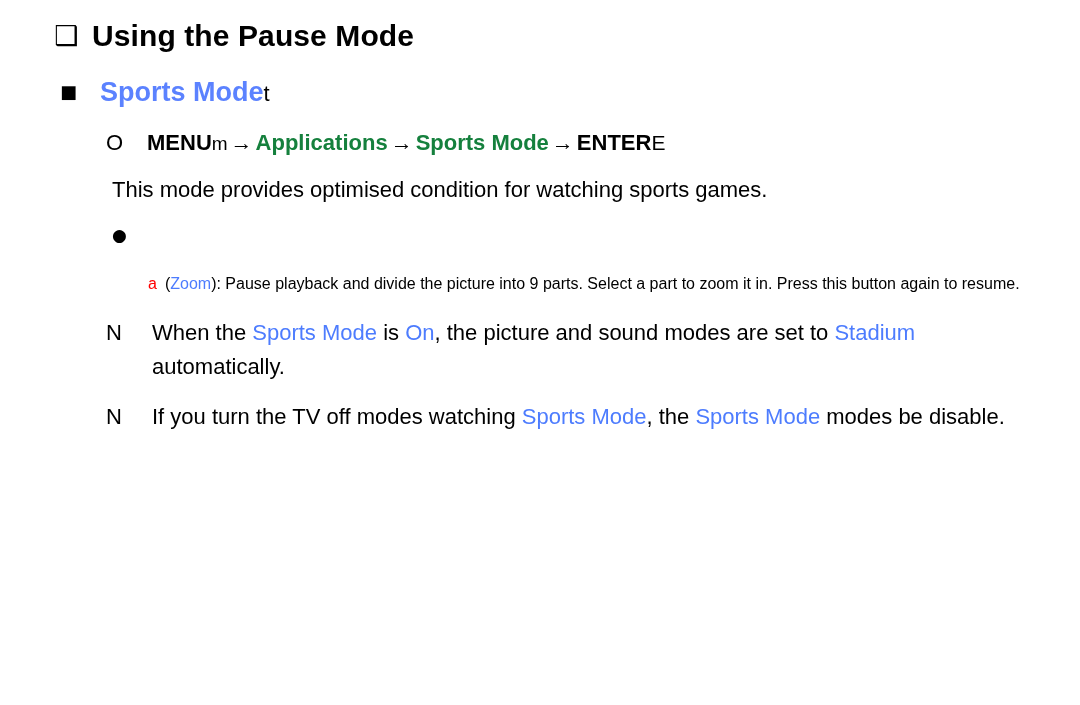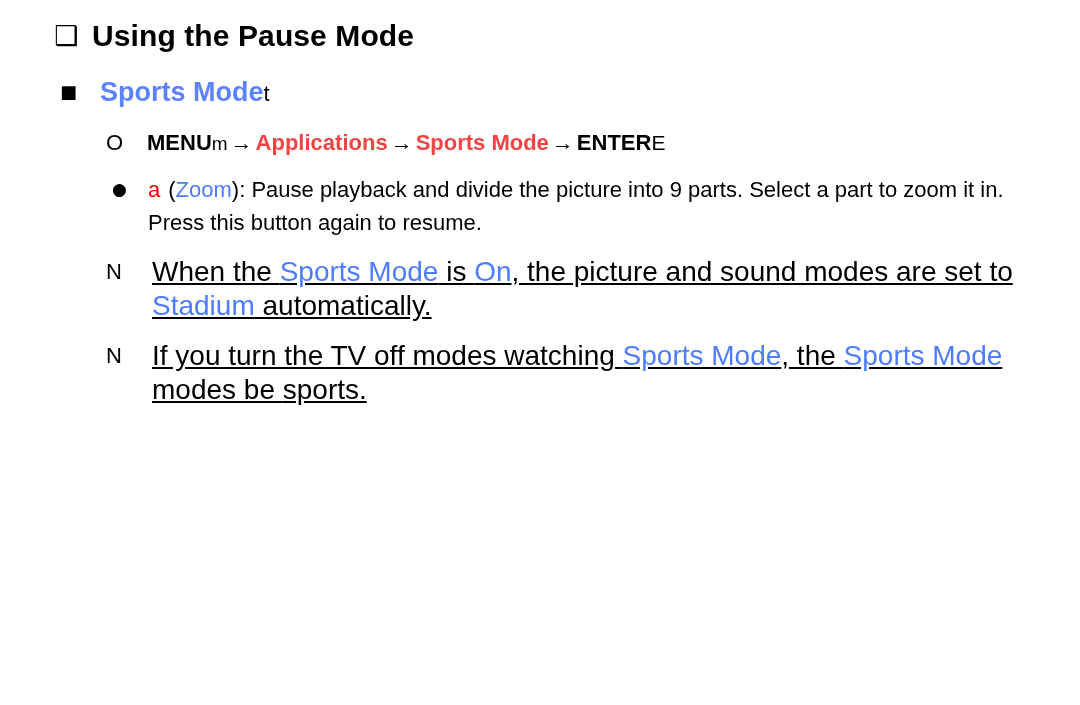--- a/index.html
+++ b/index.html
@@ -85,21 +85,21 @@
     line-height: 30px;
     flex: 0 0 41px;
     font-family: "Liberation Sans", sans-serif;
   }
   .path-text {
     font-size: 22px;
     line-height: 30px;
     font-weight: bold;
     white-space: nowrap;
   }
-  .path-text .blue { color: #ef4444; }
+  .path-text .blue { color: #15803d; }
   .path-text .arrow { font-weight: normal; padding: 0 3px; }
   .path-text .small-glyph {
     font-weight: normal;
     font-size: 19px;
   }
   .path-text .thin-glyph {
     font-weight: normal;
     font-size: 21px;
   }
 
@@ -118,45 +118,45 @@
     margin-top: 14px;
     padding-left: 112px;
   }
   .dot-marker {
     flex: 0 0 36px;
     font-size: 17px;
     line-height: 33px;
     font-family: "DejaVu Sans", sans-serif;
   }
   .dot-body {
-    font-size: 22px;
+    font-size: 16px;
     line-height: 33px;
     max-width: 890px;
+    margin-top: 48px;
   }
   .dot-body .red { color: #ff0000; }
   .dot-body .blue { color: #4d7cfe; }
   .dot-body .spacer { display: inline-block; width: 8px; }
 
   
   .note-row {
     display: flex;
     align-items: flex-start;
     margin-top: 16px;
     padding-left: 106px;
   }
   .note-marker {
     flex: 0 0 46px;
     font-size: 22px;
     line-height: 34px;
   }
   .note-body {
-    font-size: 28px;
+    font-size: 22px;
     line-height: 34px;
     max-width: 900px;
-    text-decoration: underline;
   }
   .note-body .blue { color: #4d7cfe; }
 </style>
 </head>
 <body>
 
 <div class="page">
 
   <div class="title-row">
     <span class="title-bullet">❑</span>
@@ -166,29 +166,30 @@
   <div class="sub-row">
     <span class="sub-bullet">■</span>
     <span class="sub-text"><span>Sports Mode</span><span class="key-glyph">t</span></span>
   </div>
 
   <div class="path-row">
     <span class="path-marker">O</span>
     <span class="path-text"><span>MENU</span><span class="small-glyph">m</span><span class="arrow">→</span><span class="blue">Applications</span><span class="arrow">→</span><span class="blue">Sports Mode</span><span class="arrow">→</span><span>ENTER</span><span class="thin-glyph">E</span></span>
   </div>
 
+  <div class="para">This mode provides optimised condition for watching sports games.</div>
 
   <div class="dot-row">
     <span class="dot-marker">●</span>
     <span class="dot-body"><span class="red">a</span><span class="spacer"></span><span>(</span><span class="blue">Zoom</span><span>): </span><span>Pause playback and divide the picture into 9 parts. Select a part</span> <span>to zoom it in. Press this button again to resume.</span></span>
   </div>
 
   <div class="note-row">
     <span class="note-marker">N</span>
     <span class="note-body"><span>When the </span><span class="blue">Sports Mode</span><span> is </span><span class="blue">On</span><span>, the picture and sound modes are set to</span> <span class="blue">Stadium</span><span> automatically.</span></span>
   </div>
 
   <div class="note-row">
     <span class="note-marker">N</span>
-    <span class="note-body"><span>If you turn the TV off modes watching </span><span class="blue">Sports Mode</span><span>, the </span><span class="blue">Sports Mode</span><span> modes be</span> <span>sports.</span></span>
+    <span class="note-body"><span>If you turn the TV off modes watching </span><span class="blue">Sports Mode</span><span>, the </span><span class="blue">Sports Mode</span><span> modes be</span> <span>disable.</span></span>
   </div>
 
 </div>
 
 </body></html>

